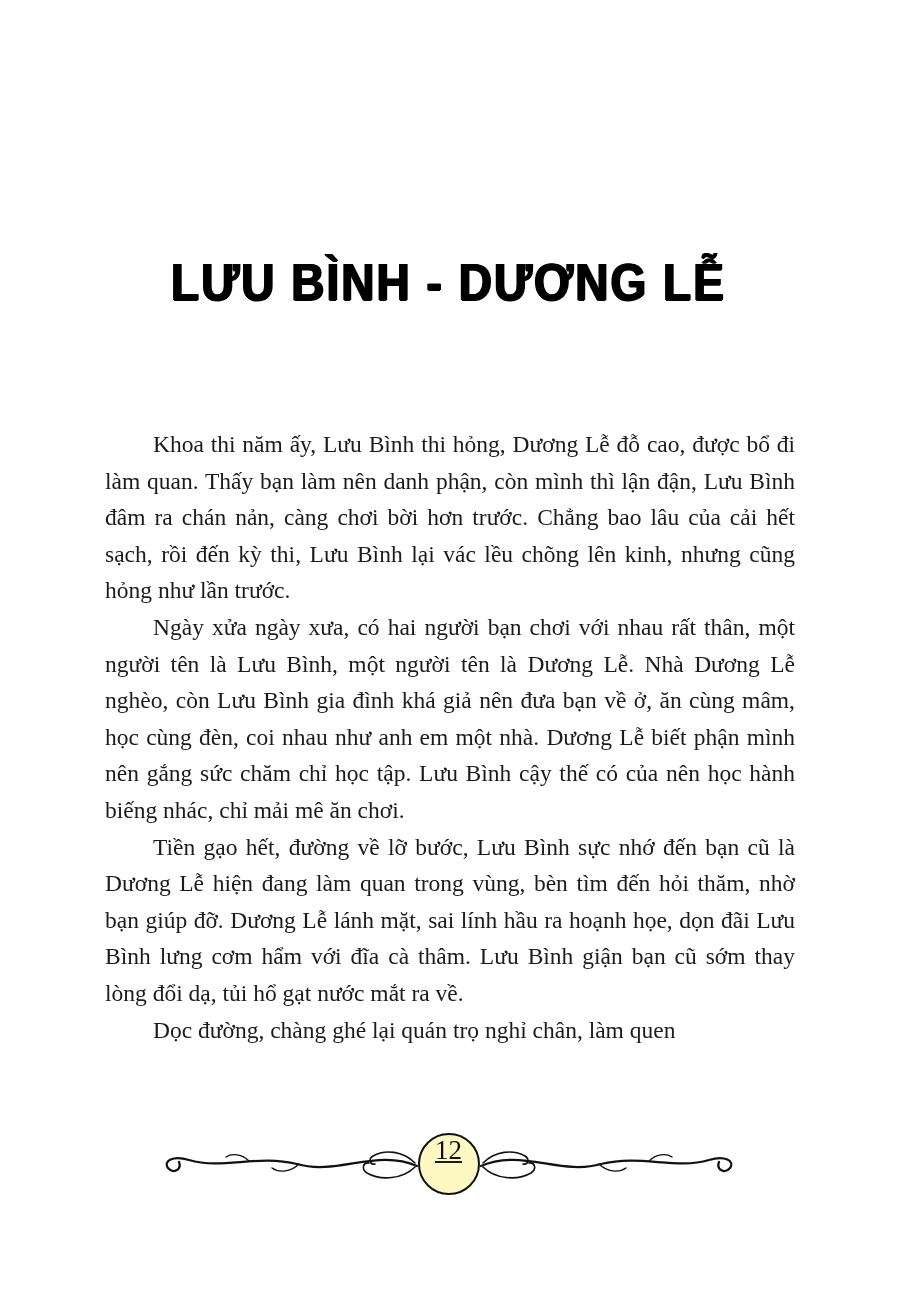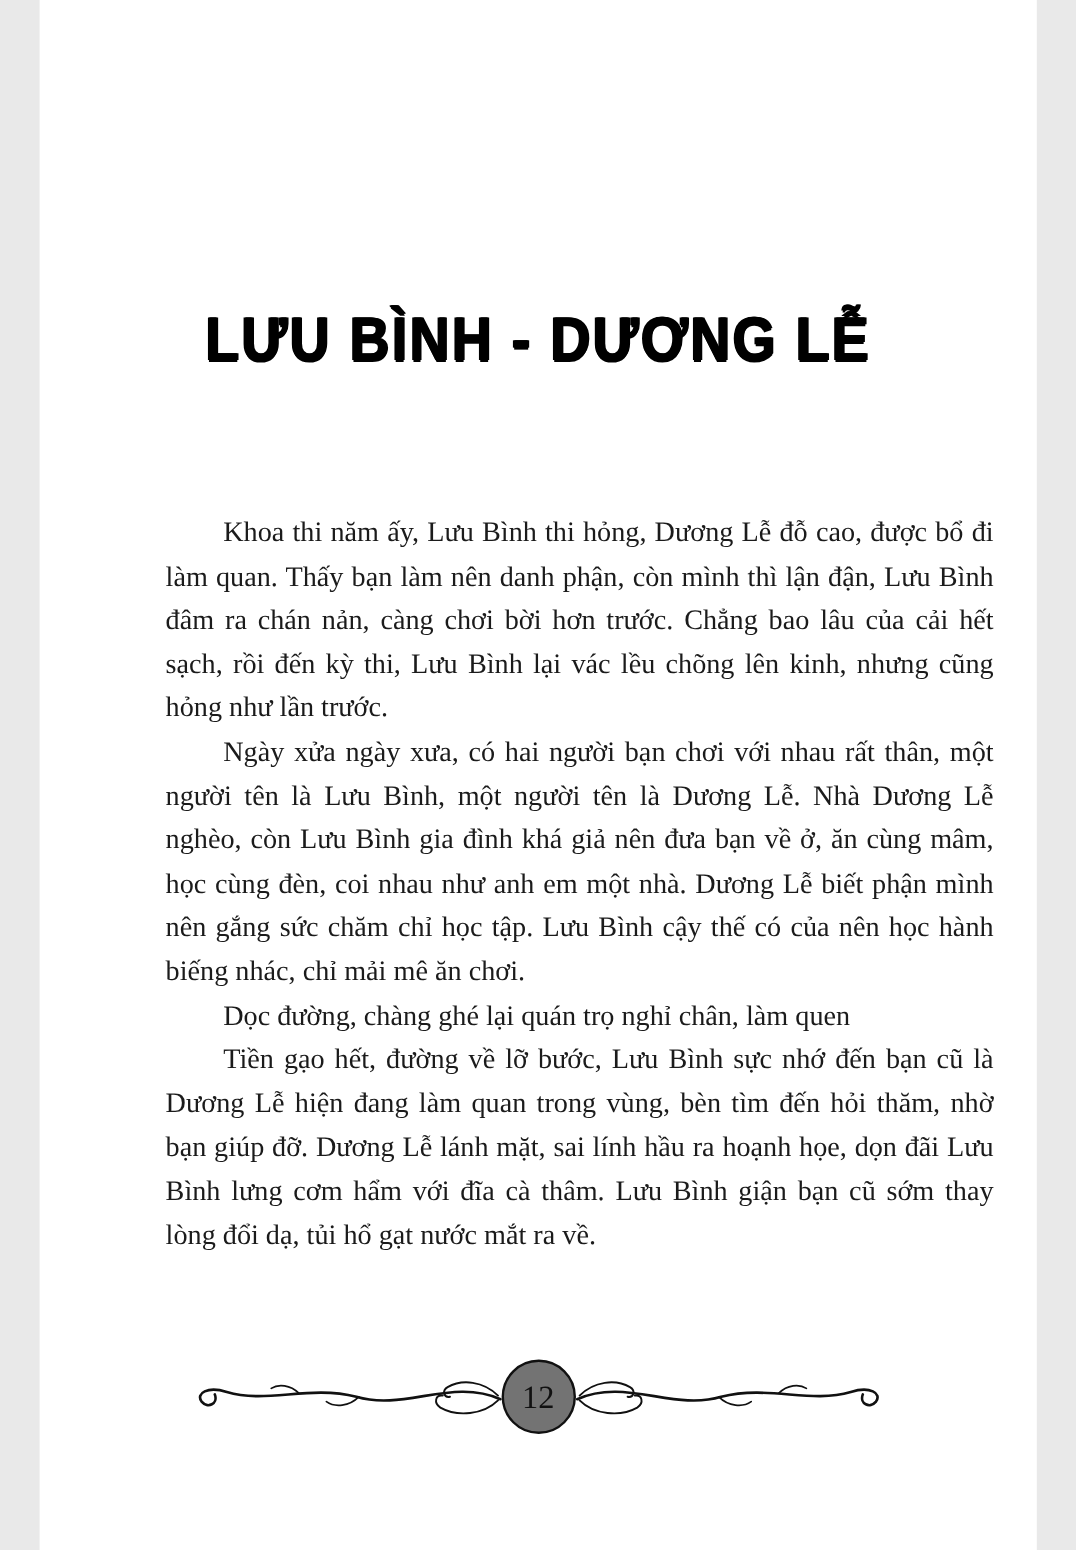--- a/index.html
+++ b/index.html
@@ -2,21 +2,21 @@
 <html><head>
 <meta charset="utf-8">
 <style>
   html, body {
     margin: 0;
     padding: 0;
     background: #e9e9e9;
   }
   .sheet {
     position: relative;
-    width: 831px;
+    width: 897px;
     height: 1292px;
     margin: 0 auto;
     background: #ffffff;
     overflow: hidden;
     font-family: "Liberation Serif", serif;
     color: #1b1b1b;
   }
   .story-title {
     position: absolute;
     top: 252px;
@@ -65,43 +65,44 @@
   }
   .page-number-circle {
     position: absolute;
     left: 50%;
     top: 50%;
     transform: translate(-50%, -50%);
     width: 58px;
     height: 58px;
     border: 2px solid #111;
     border-radius: 50%;
-    background: #737373;
+    background: #fef9c3;
     display: flex;
-    align-items: center;
+    align-items: flex-start;
     justify-content: center;
+    text-decoration: underline;
   }
   .page-number {
     font-family: "Liberation Serif", serif;
     font-size: 27px;
     color: #111;
   }
 </style>
 </head>
 <body>
 
 <div class="sheet">
 
   <h1 class="story-title">LƯU BÌNH - DƯƠNG LỄ</h1>
 
   <div class="story-body">
     <p>Khoa thi năm ấy, Lưu Bình thi hỏng, Dương Lễ đỗ cao, được bổ đi làm quan. Thấy bạn làm nên danh phận, còn mình thì lận đận, Lưu Bình đâm ra chán nản, càng chơi bời hơn trước. Chẳng bao lâu của cải hết sạch, rồi đến kỳ thi, Lưu Bình lại vác lều chõng lên kinh, nhưng cũng hỏng như lần trước.</p>
     <p>Ngày xửa ngày xưa, có hai người bạn chơi với nhau rất thân, một người tên là Lưu Bình, một người tên là Dương Lễ. Nhà Dương Lễ nghèo, còn Lưu Bình gia đình khá giả nên đưa bạn về ở, ăn cùng mâm, học cùng đèn, coi nhau như anh em một nhà. Dương Lễ biết phận mình nên gắng sức chăm chỉ học tập. Lưu Bình cậy thế có của nên học hành biếng nhác, chỉ mải mê ăn chơi.</p>
+    <p>Tiền gạo hết, đường về lỡ bước, Lưu Bình sực nhớ đến bạn cũ là Dương Lễ hiện đang làm quan trong vùng, bèn tìm đến hỏi thăm, nhờ bạn giúp đỡ. Dương Lễ lánh mặt, sai lính hầu ra hoạnh họe, dọn đãi Lưu Bình lưng cơm hẩm với đĩa cà thâm. Lưu Bình giận bạn cũ sớm thay lòng đổi dạ, tủi hổ gạt nước mắt ra về.</p>
     <p>Dọc đường, chàng ghé lại quán trọ nghỉ chân, làm quen</p>
-    <p>Tiền gạo hết, đường về lỡ bước, Lưu Bình sực nhớ đến bạn cũ là Dương Lễ hiện đang làm quan trong vùng, bèn tìm đến hỏi thăm, nhờ bạn giúp đỡ. Dương Lễ lánh mặt, sai lính hầu ra hoạnh họe, dọn đãi Lưu Bình lưng cơm hẩm với đĩa cà thâm. Lưu Bình giận bạn cũ sớm thay lòng đổi dạ, tủi hổ gạt nước mắt ra về.</p>
   </div>
 
   <div class="page-footer">
     <svg class="flourish" viewBox="0 0 640 72" aria-hidden="true">
       <g stroke="#111" fill="none" stroke-width="2.2" stroke-linecap="round">
         <g id="flourish-right">
           <path d="M352,38 C392,20 432,48 472,36 C512,26 546,42 580,32 C596,27 606,33 601,40 C596,46 587,42 590,34"></path>
           <path d="M354,39 C366,51 388,53 402,45 C408,41 406,34 400,35" stroke-width="1.6"></path>
           <path d="M354,35 C366,23 384,21 396,28 C401,31 399,37 394,36" stroke-width="1.6"></path>
           <path d="M470,36 C478,44 490,45 497,40" stroke-width="1.4"></path>

